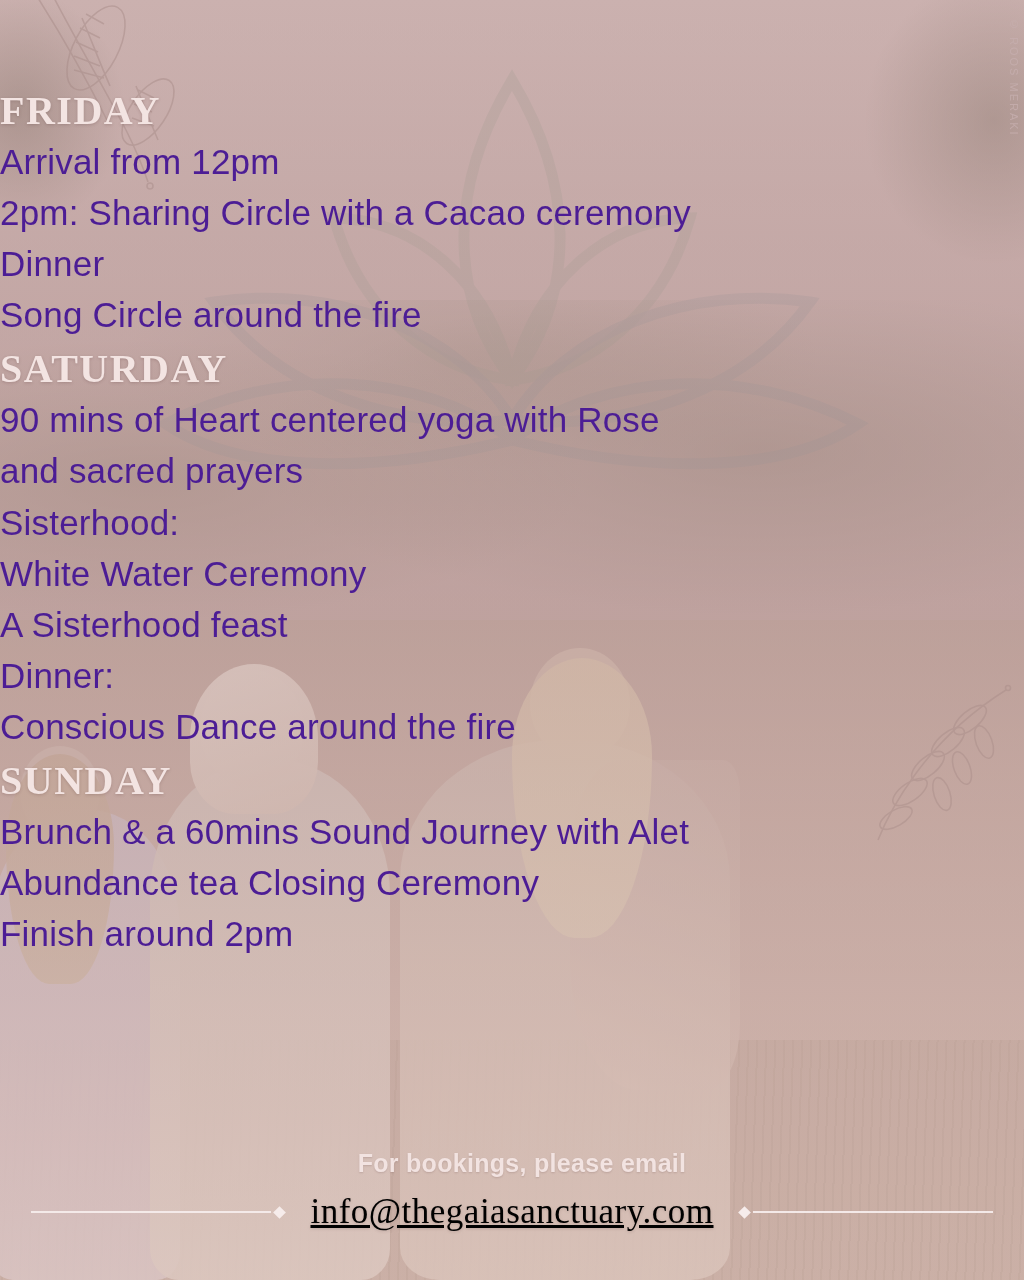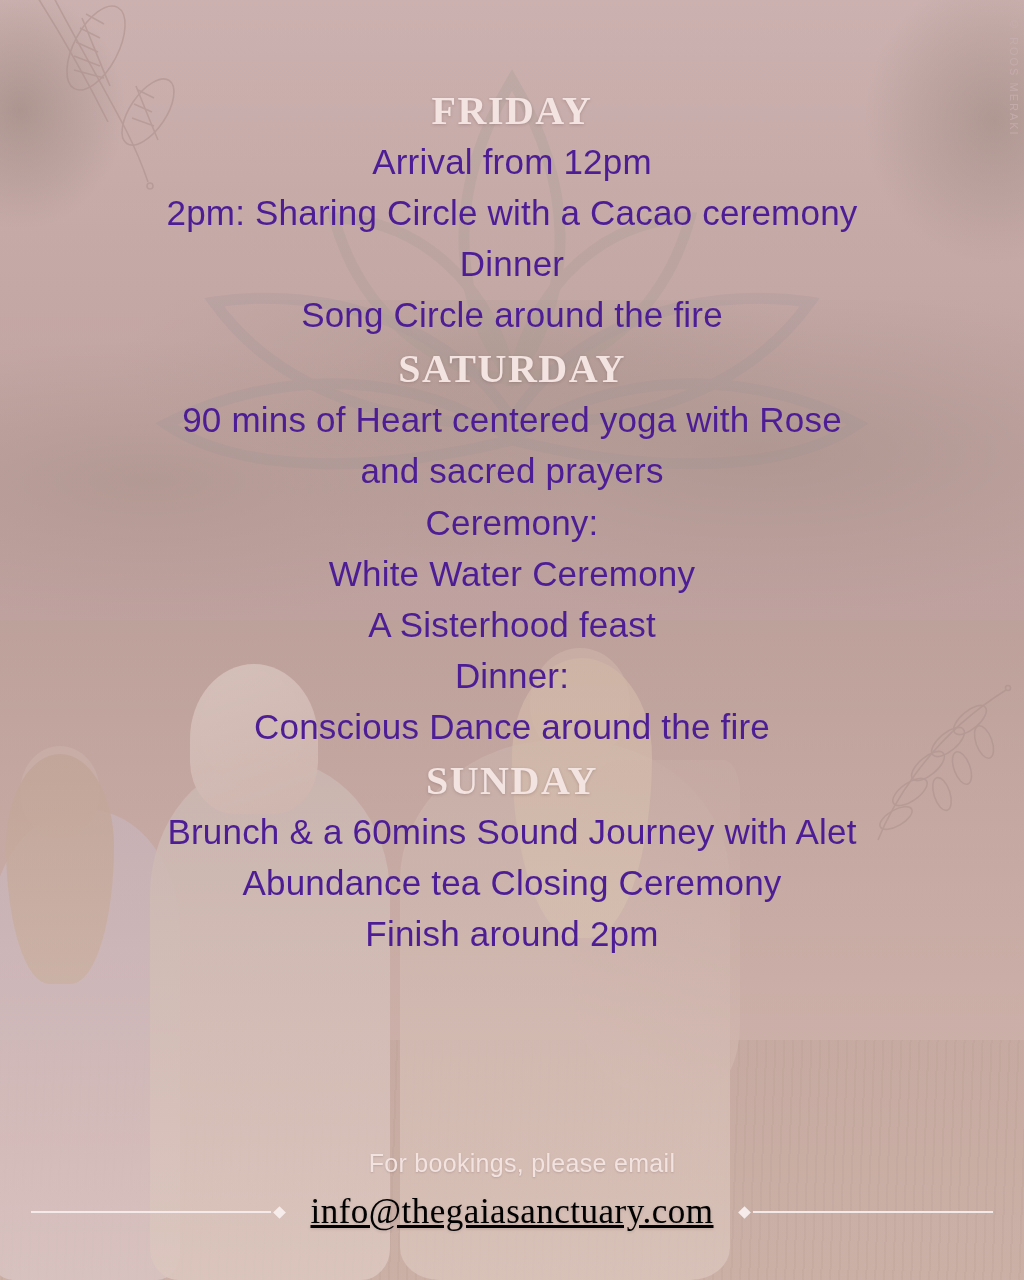--- a/index.html
+++ b/index.html
@@ -82,21 +82,21 @@
   
   .overlay {
     position:absolute; inset:0;
     background:linear-gradient(180deg, rgba(200,170,168,0.42) 0%, rgba(196,166,164,0.50) 45%, rgba(206,178,172,0.44) 100%);
     mix-blend-mode:normal;
   }
 
   
   .content {
     position:absolute; inset:0;
-    display:flex; flex-direction:column; align-items:center;
+    display:flex; flex-direction:column; align-items:flex-start;
     padding-top:82px;
   }
   .daytitle {
     font-family:"Liberation Serif", serif;
     font-weight:bold;
     font-size:40px;
     letter-spacing:1.5px;
     color:#f3e4e2;
     text-align:center;
     line-height:1.15;
@@ -111,21 +111,21 @@
     letter-spacing:.2px;
     font-weight:400;
   }
 
   
   .footer {
     position:absolute; left:0; right:0; bottom:48px;
     display:flex; flex-direction:column; align-items:center;
   }
   .footer-label {
-    font-size:25px; font-weight:normal; color:#f2e3e1;
+    font-size:25px; font-weight:bold; color:#f2e3e1;
     letter-spacing:.3px; margin-bottom:14px;
     text-shadow:0 1px 2px rgba(90,60,60,.2);
     margin-left:20px;
   }
   .email-row { display:flex; align-items:center; justify-content:center; width:100%; }
   .email {
     font-family:"Liberation Serif", serif;
     font-size:35px; color:#000000; letter-spacing:.5px;
     padding:0 22px; white-space:nowrap;
     text-shadow:0 1px 3px rgba(90,60,60,.22);
@@ -225,21 +225,21 @@
 
     <div class="daytitle">FRIDAY</div>
     <div class="line">Arrival from 12pm</div>
     <div class="line">2pm: Sharing Circle with a Cacao ceremony</div>
     <div class="line">Dinner</div>
     <div class="line">Song Circle around the fire</div>
 
     <div class="daytitle">SATURDAY</div>
     <div class="line">90 mins of Heart centered yoga with Rose</div>
     <div class="line">and sacred prayers</div>
-    <div class="line">Ceremony:</div>
+    <div class="line">Sisterhood:</div>
     <div class="line">White Water Ceremony</div>
     <div class="line">A Sisterhood feast</div>
     <div class="line">Dinner:</div>
     <div class="line">Conscious Dance around the fire</div>
 
     <div class="daytitle">SUNDAY</div>
     <div class="line">Brunch &amp; a 60mins Sound Journey with Alet</div>
     <div class="line">Abundance tea Closing Ceremony</div>
     <div class="line">Finish around 2pm</div>
   </div>

